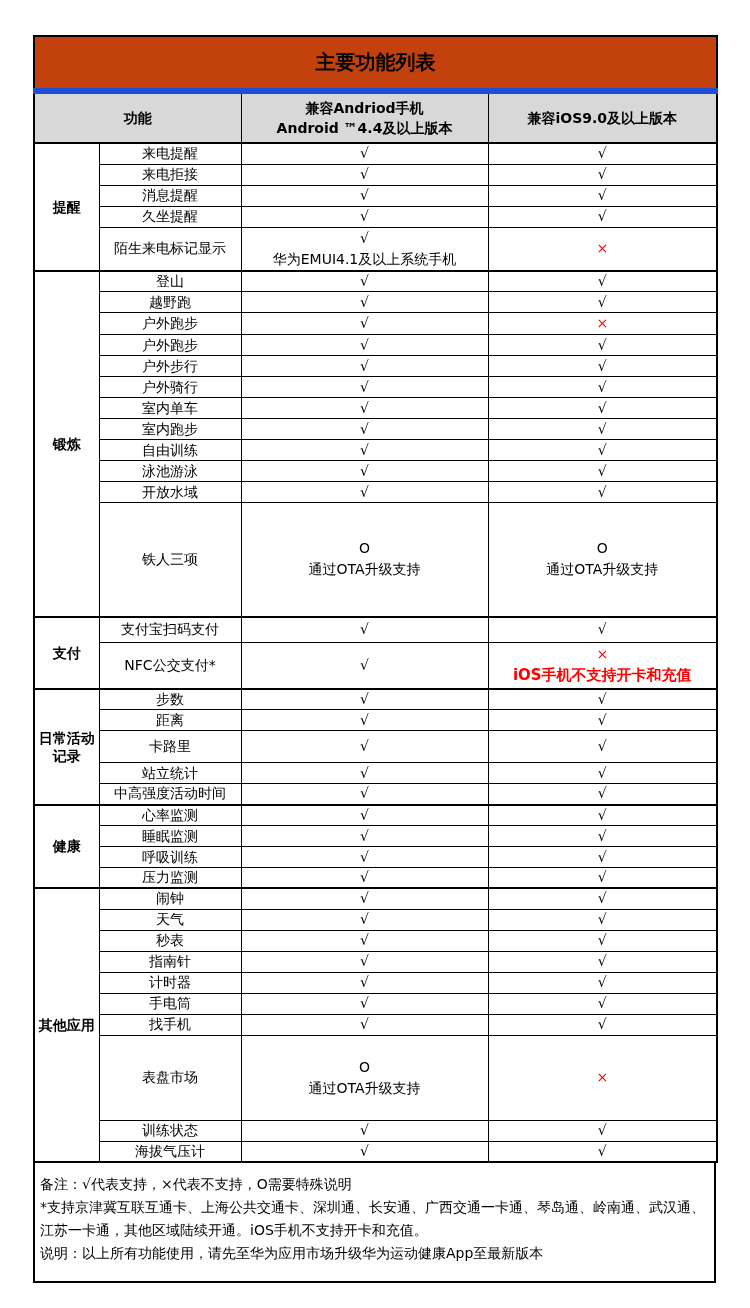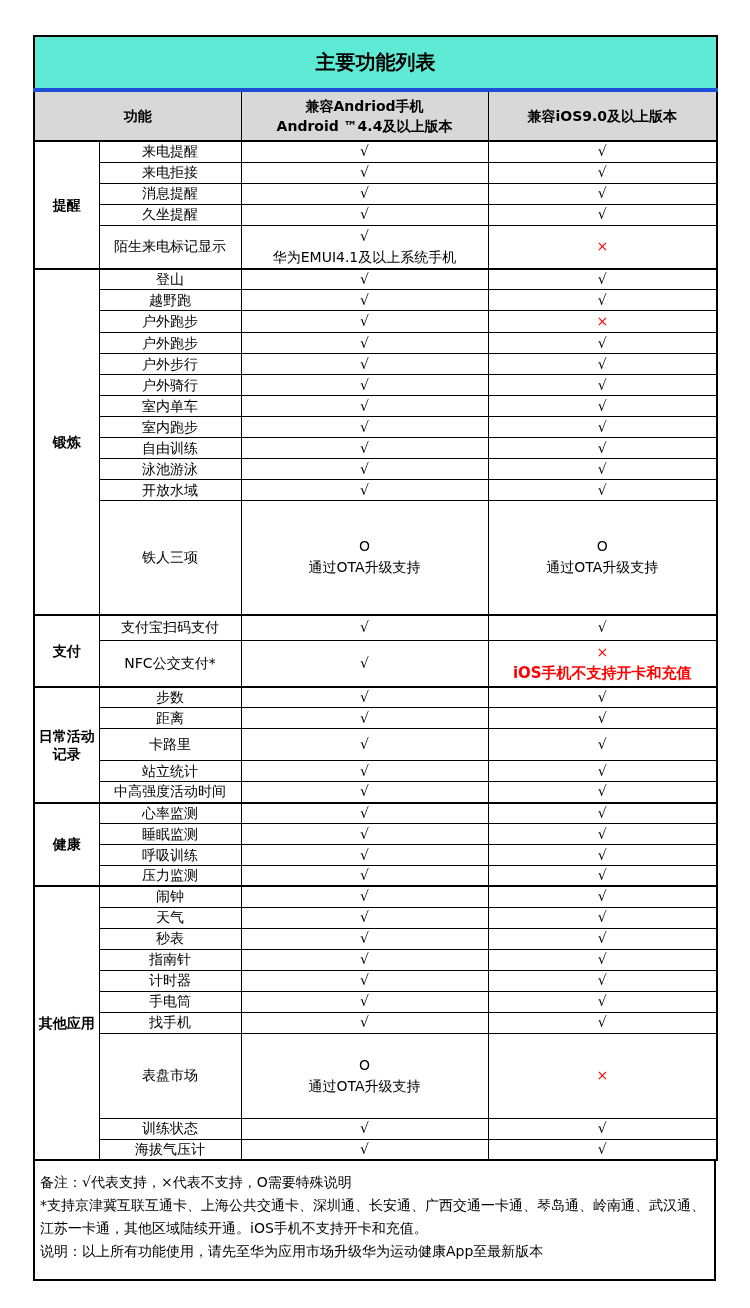--- a/index.html
+++ b/index.html
@@ -25,25 +25,25 @@
   }
   table.spec th, table.spec td {
     border: 1px solid #000;
     text-align: center;
     vertical-align: middle;
     font-size: 14px;
     padding: 0;
     overflow: hidden;
   }
   tr.title-row th {
-    background: #5eead4;
+    background: #c2410c;
     font-size: 20px;
     font-weight: bold;
     height: 51px;
-    border-bottom: 4px solid #1d4ed8;
+    border-bottom: 6px solid #1d4ed8;
   }
   tr.cols-row th {
     background: #d8d8d8;
     font-weight: bold;
     height: 48px;
     border-bottom: 2px solid #000;
     line-height: 20px;
   }
   tbody { border-top: 2px solid #000; }
   td.group {

